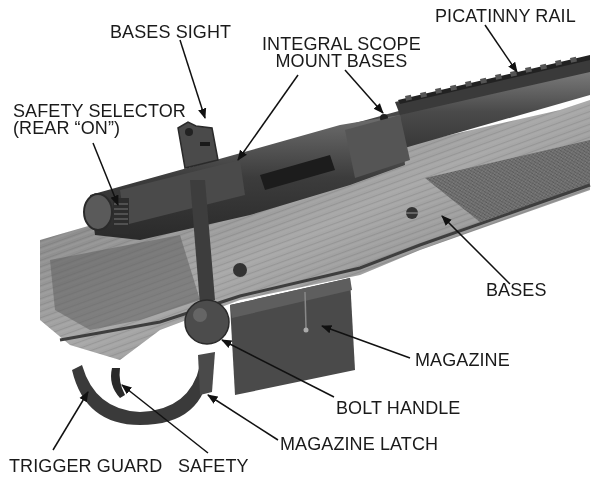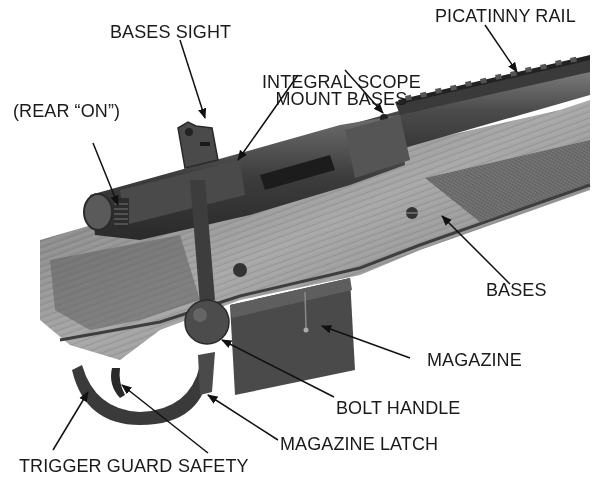--- a/index.html
+++ b/index.html
@@ -1,19 +1,19 @@
 <!DOCTYPE html>
 <html><head>
 <meta charset="utf-8">
 <style>
   html, body { margin: 0; padding: 0; background: #ffffff; }
   body { width: 600px; height: 485px; position: relative; overflow: hidden; font-family: "Liberation Sans", sans-serif; }
   .canvas { position: absolute; left: 0; top: 0; width: 600px; height: 485px; }
   .label { position: absolute; font-size: 18px; color: #1a1a1a; letter-spacing: 0.1px; line-height: 17px; white-space: nowrap; }
-  .center { text-align: center; margin-top: 38px; }
+  .center { text-align: center; }
   svg { position: absolute; left: 0; top: 0; }
 </style>
 </head>
 <body>
 
 <div class="canvas">
   <svg width="600" height="485" viewBox="0 0 600 485">
     <defs>
       <linearGradient id="woodGrad" x1="0" y1="0" x2="1" y2="1">
         <stop offset="0" stop-color="#6a6a6a"></stop>
@@ -148,22 +148,23 @@
   <div class="label" style="left:110px; top:24px;">BASES SIGHT</div>
 
   <div class="label center" style="left:262px; top:36px;">
     <div>INTEGRAL SCOPE</div>
     <div>MOUNT BASES</div>
   </div>
 
   <div class="label" style="left:435px; top:8px;">PICATINNY RAIL</div>
 
   <div class="label" style="left:13px; top:103px;">
+    <div>SAFETY SELECTOR</div>
     <div>(REAR “ON”)</div>
   </div>
 
   <div class="label" style="left:486px; top:282px;">BASES</div>
-  <div class="label" style="left:415px; top:352px;margin-left:12px;">MAGAZINE</div>
+  <div class="label" style="left:415px; top:352px;">MAGAZINE</div>
   <div class="label" style="left:336px; top:400px;">BOLT HANDLE</div>
   <div class="label" style="left:280px; top:436px;">MAGAZINE LATCH</div>
-  <div class="label" style="left:19px; top:458px;">TRIGGER GUARD</div>
+  <div class="label" style="left:9px; top:458px;">TRIGGER GUARD</div>
   <div class="label" style="left:178px; top:458px;">SAFETY</div>
 </div>
 
 </body></html>

